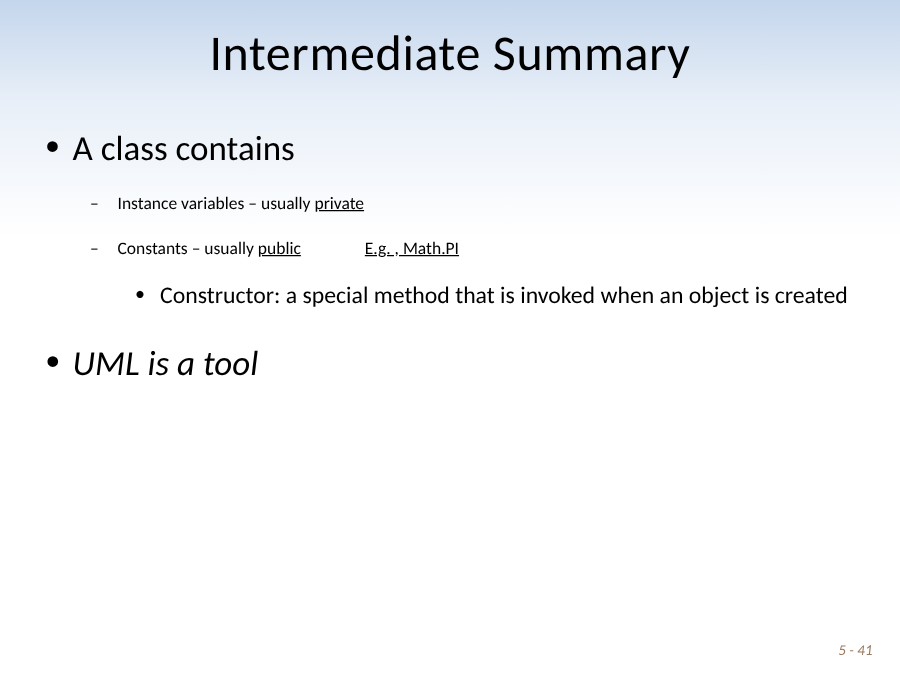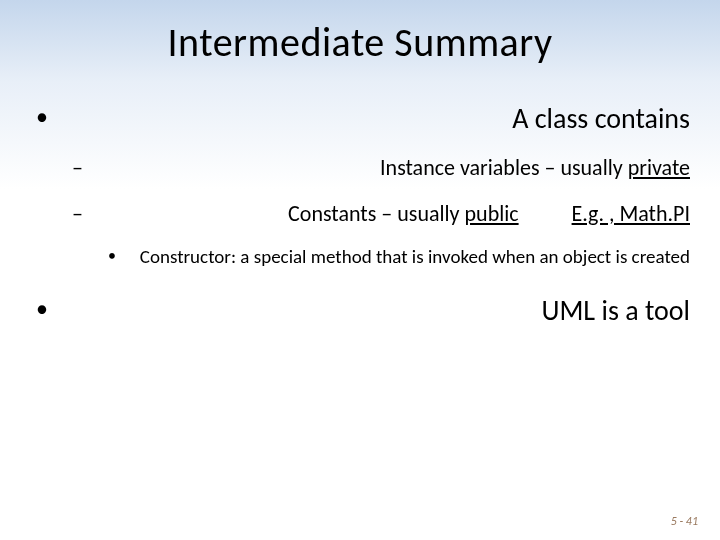--- a/index.html
+++ b/index.html
@@ -26,21 +26,20 @@
     padding-bottom: 10px;
     letter-spacing: 0.5px;
   }
   .content {
     padding: 10px 30px 0 30px;
   }
   ul {
     margin: 0;
     padding: 0;
     list-style: none;
-    text-align: right;
   }
   li {
     position: relative;
   }
   
   .lvl1 {
     font-size: 28px;
     padding-left: 28px;
     margin-top: 14px;
     margin-bottom: 14px;
@@ -49,21 +48,21 @@
     content: "•";
     position: absolute;
     left: 6px;
     top: 0;
     color: #000;
     font-size: 24px;
     line-height: 32px;
   }
   
   .lvl2 {
-    font-size: 22px;
+    font-size: 14px;
     padding-left: 64px;
     margin-top: 18px;
     margin-bottom: 18px;
     line-height: 1.25;
   }
   .lvl2::before {
     content: "–";
     position: absolute;
     left: 42px;
     top: 0;
@@ -124,21 +123,21 @@
       <li class="lvl2">
         <span>Constants – usually </span><span class="uline">public</span>
         <span class="example">E.g. , Math.PI</span>
       </li>
 
 
       <li class="lvl3">
         <span>Constructor: a special method that is invoked when an object is created</span>
       </li>
 
-      <li class="lvl1" style="margin-top:24px;">
+      <li class="lvl1" style="margin-top:24px;font-style:italic;">
         <span>UML is a tool</span>
       </li>
 
 
     </ul>
   </div>
 
   <div class="footer">5 - 41</div>
 
 </div>

